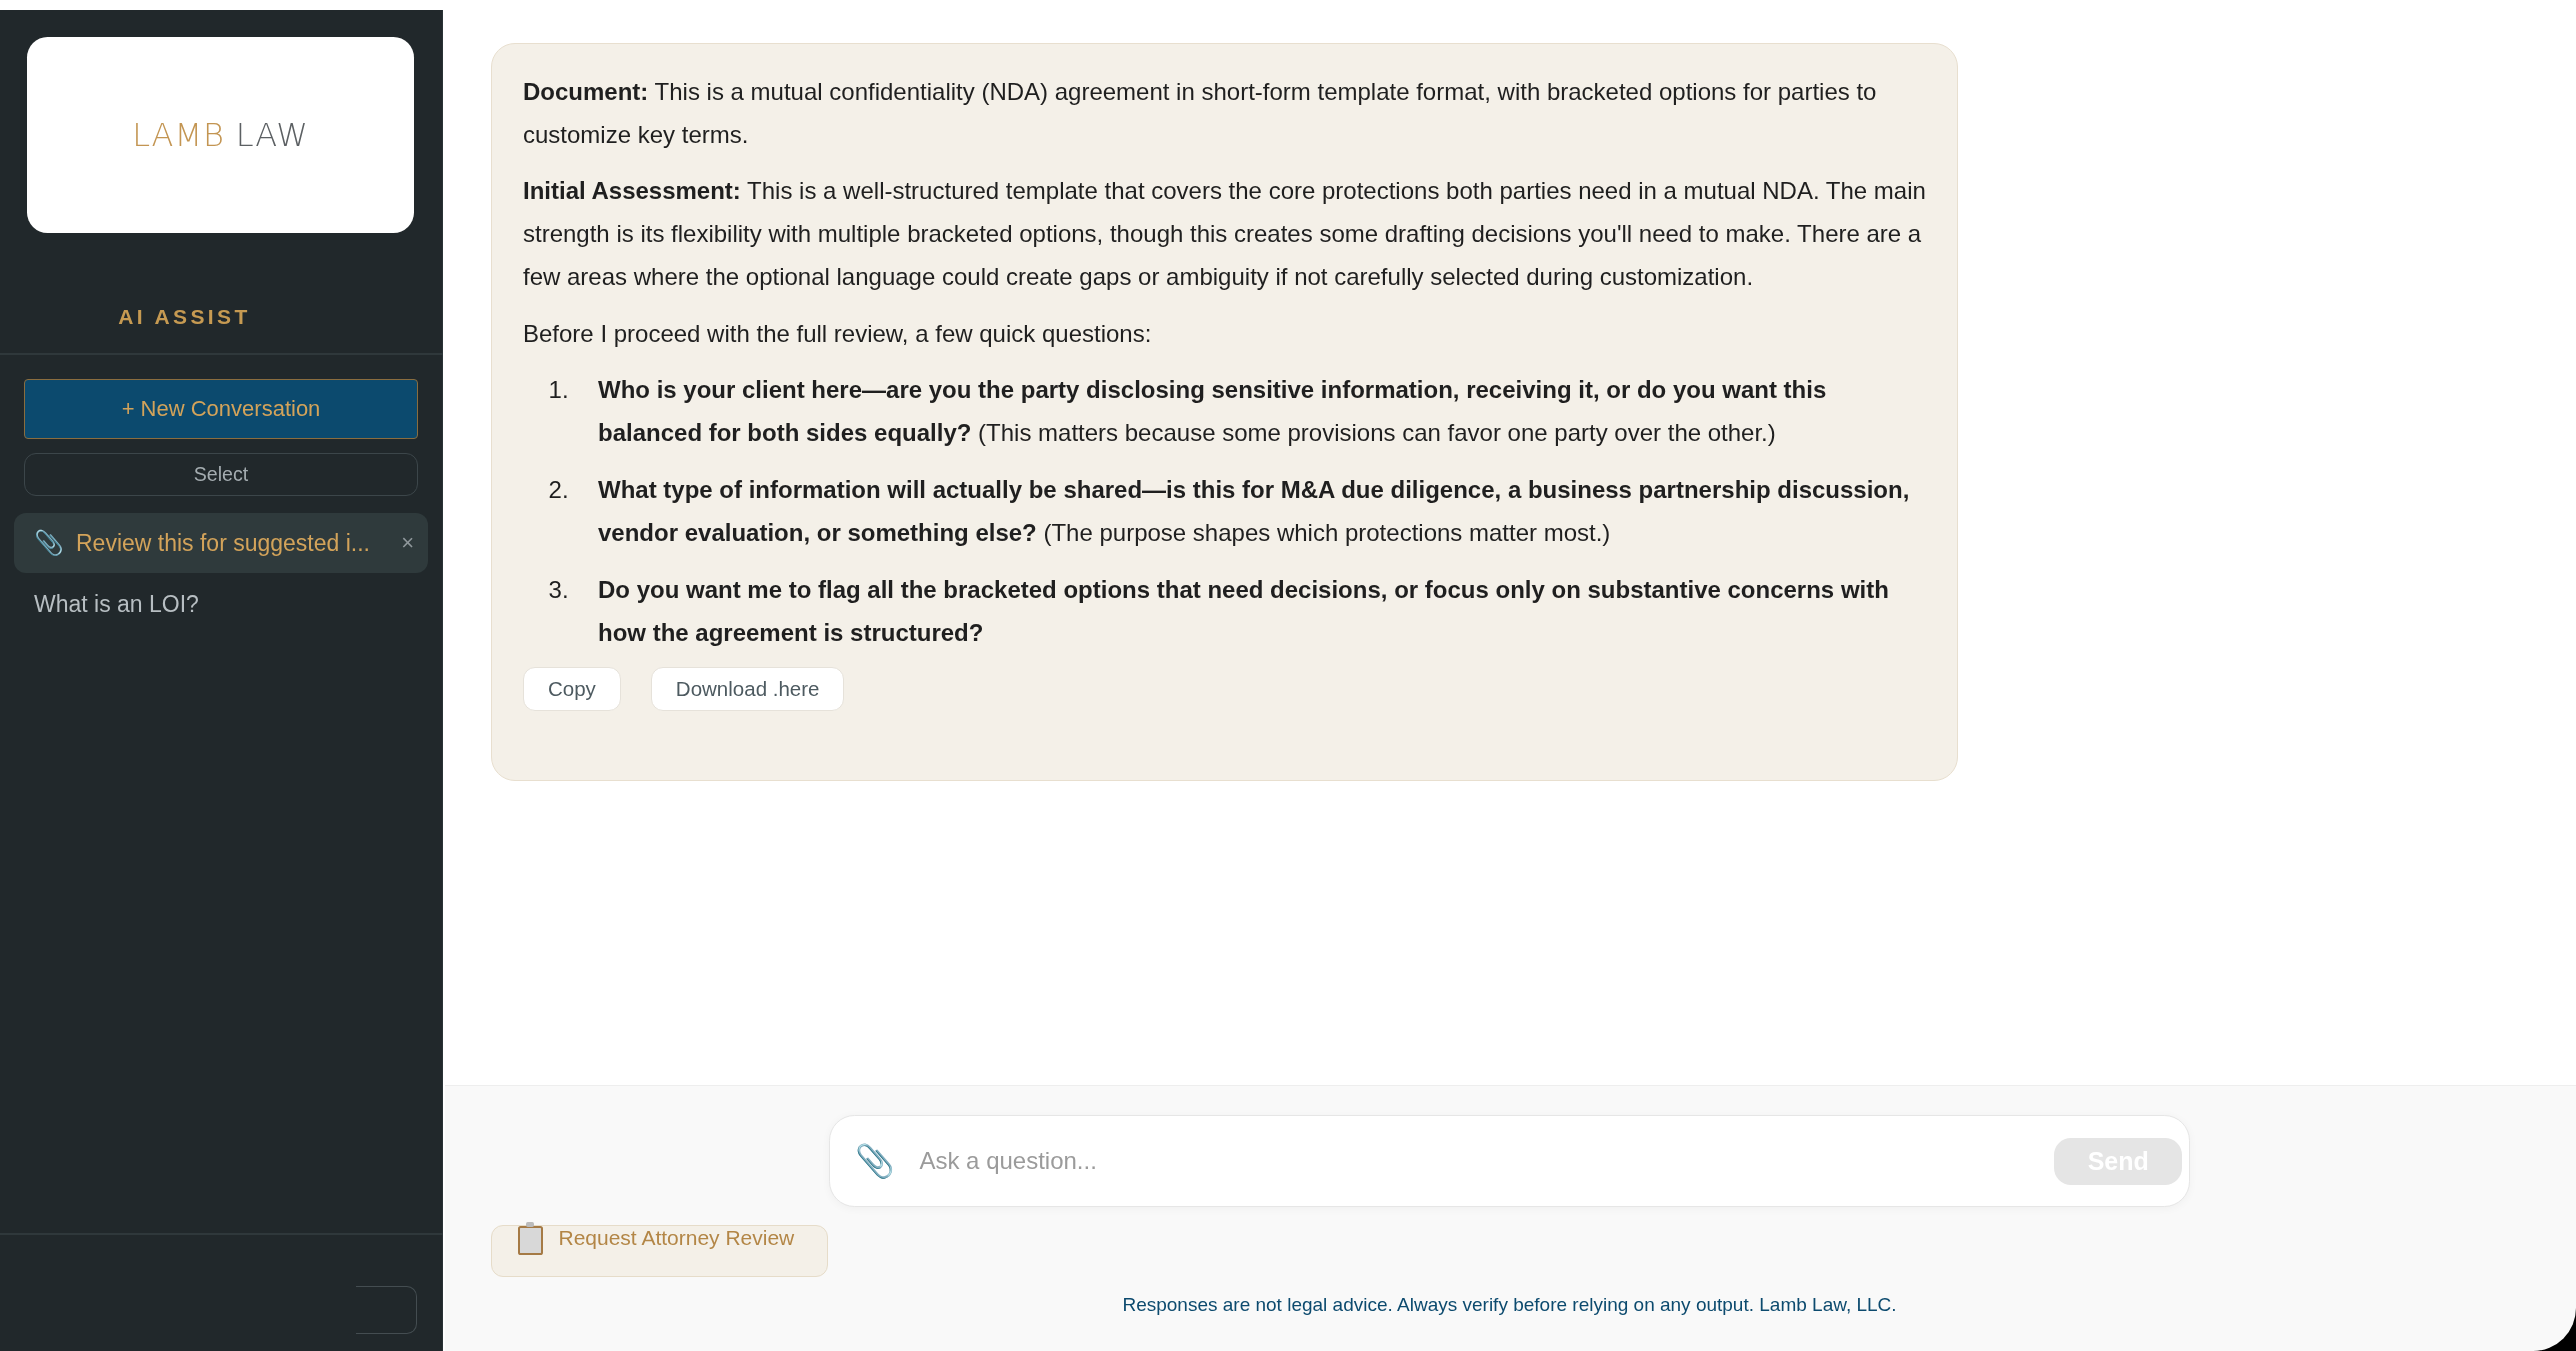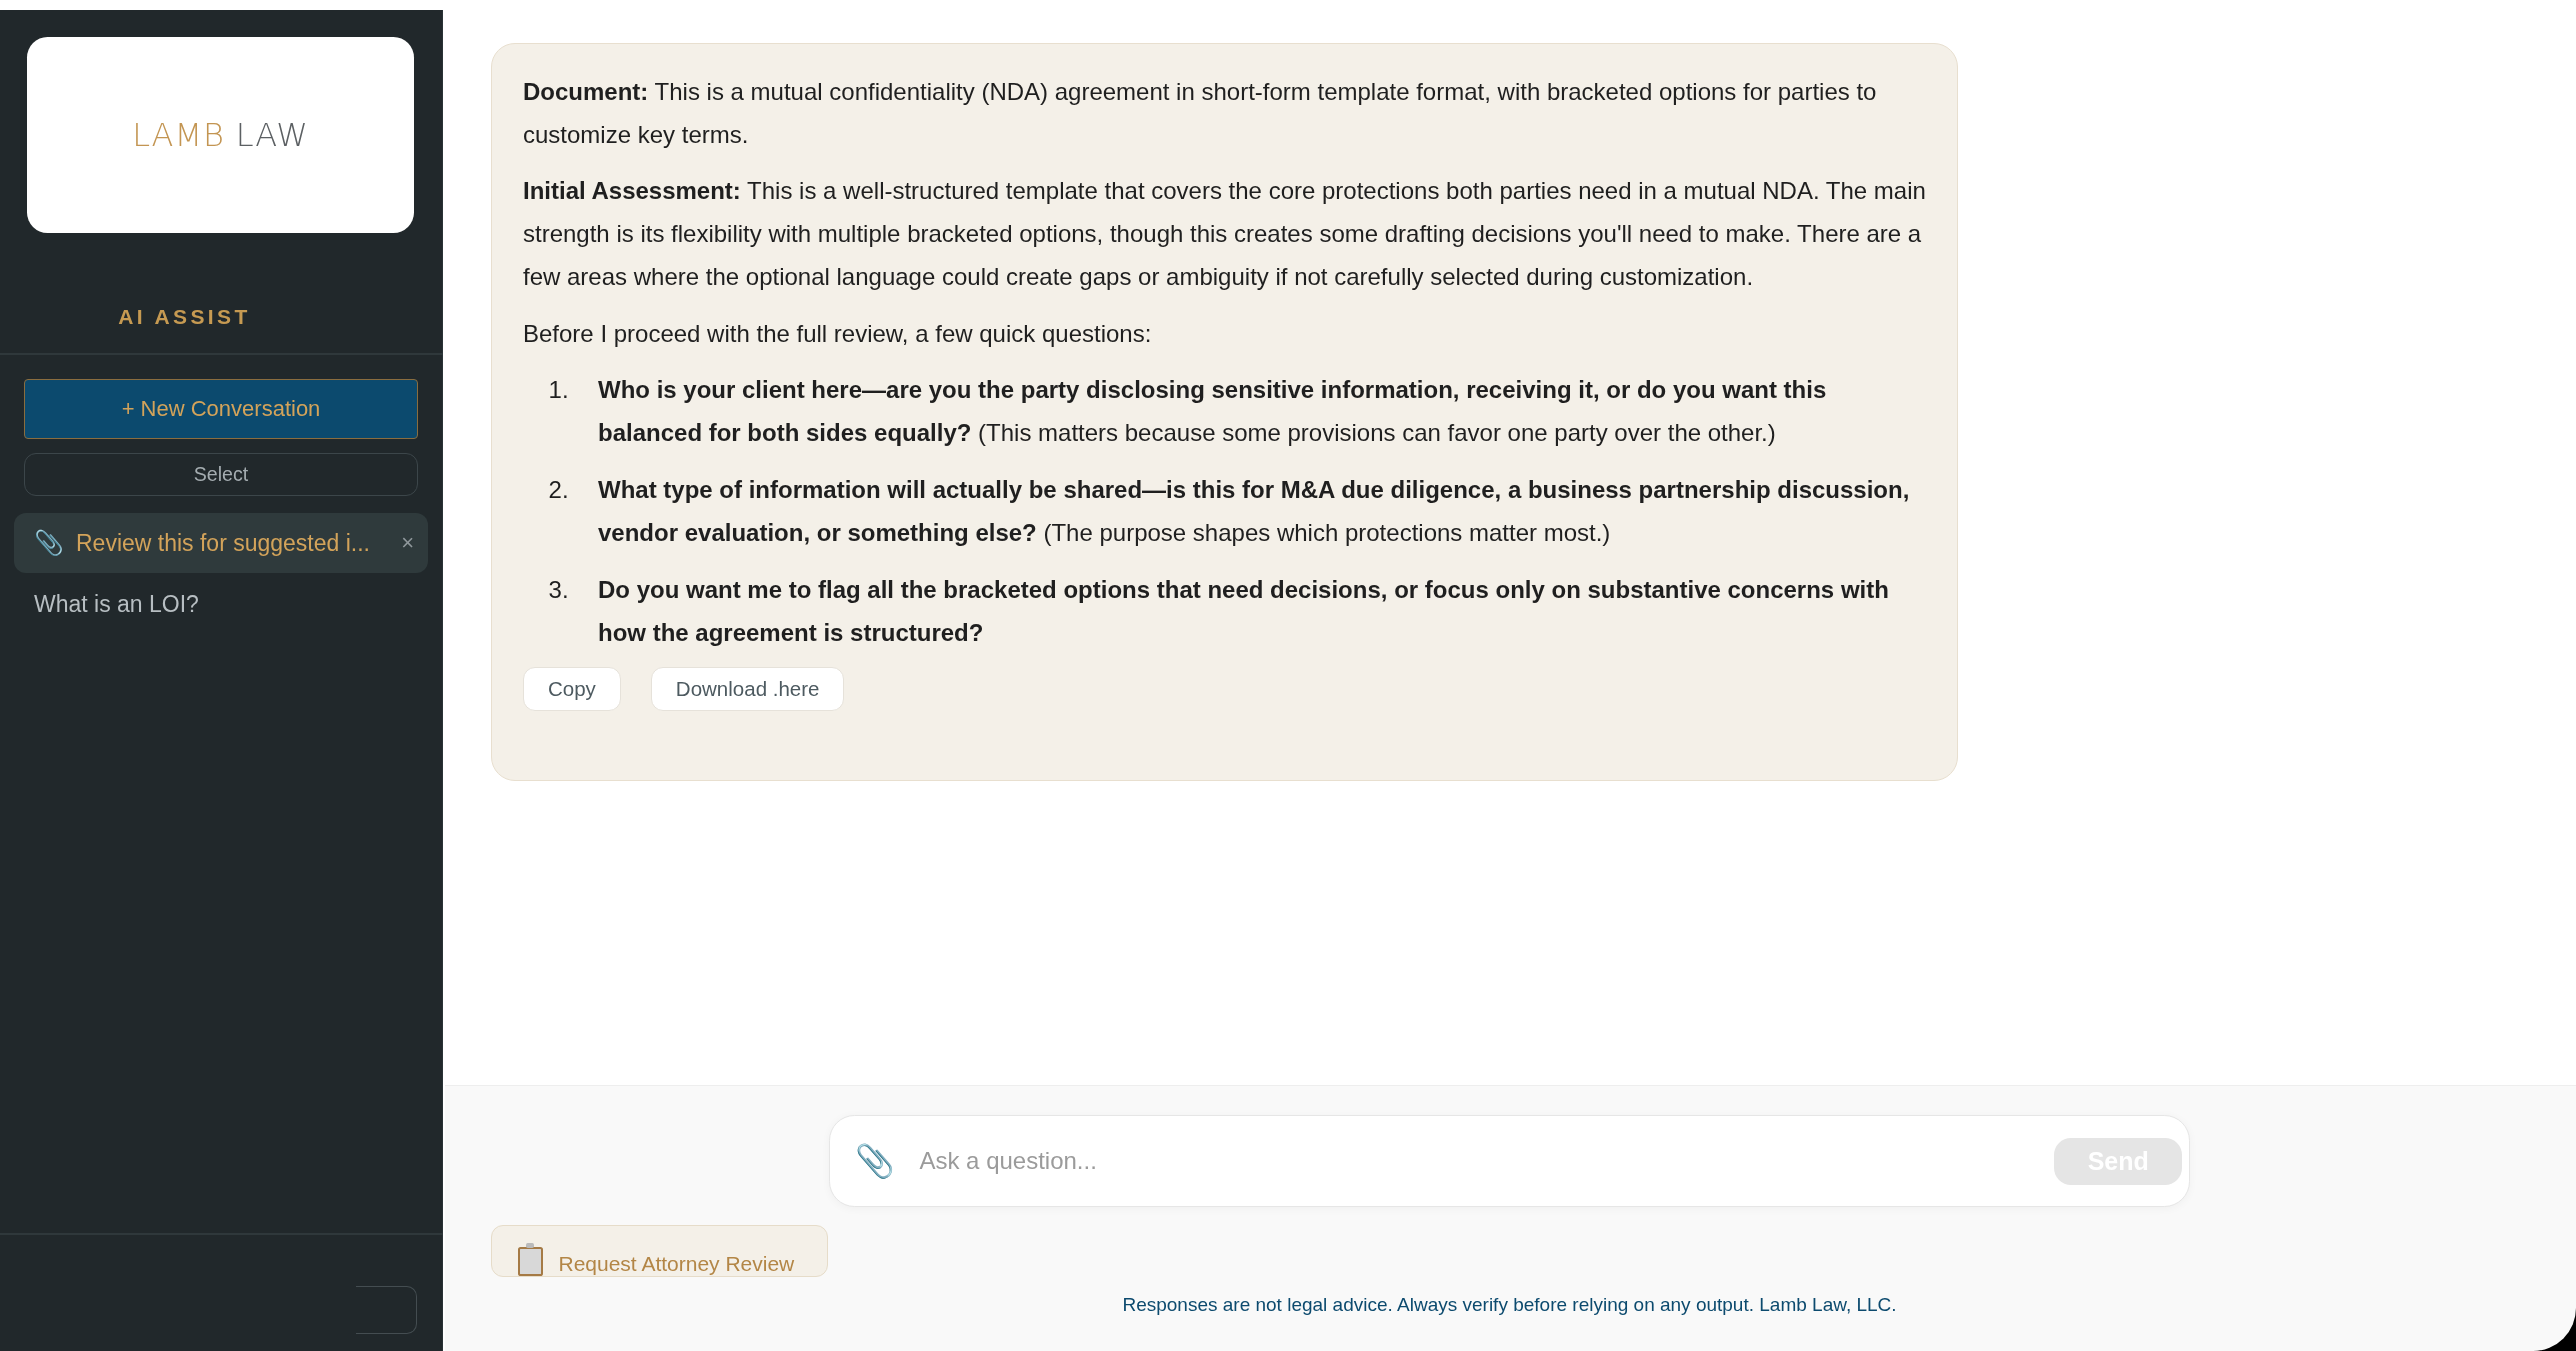--- a/index.html
+++ b/index.html
@@ -34,21 +34,21 @@
   .msg-actions { display: flex; gap: 30px; margin-top: 3.4px; }
   .msg-btn { background: #ffffff; border: 1.7px solid #e6e2da; border-radius: 12px; height: 44px; padding: 0 24px; font-size: 20.5px; color: #4d5a60; display: flex; align-items: center; cursor: pointer; }
 
   
   .footer-area { position: absolute; left: 445px; top: 1085px; width: 2131px; height: 267px; background: #f9f9f9; border-top: 1.7px solid #eeeeee; }
   .input-box { position: absolute; left: 384px; top: 29px; width: 1361px; height: 92px; background: #ffffff; border: 1.7px solid #e6e6e6; border-radius: 25.6px; box-shadow: 0 1.7px 8.5px rgba(0,0,0,0.04); display: flex; align-items: center; }
   .input-clip { font-size: 32px; color: #8a9bb0; margin-left: 25.6px; margin-right: 24px; cursor: pointer; }
   .input-field { flex: 1; border: none; outline: none; font-size: 24px; font-family: "Liberation Sans", sans-serif; color: #333; background: transparent; }
   .input-field::placeholder { color: #9b9b9b; }
   .send-btn { width: 128px; height: 47px; background: #e5e5e5; border: none; border-radius: 17px; color: #ffffff; font-size: 25px; font-weight: bold; margin-right: 6.8px; cursor: pointer; font-family: "Liberation Sans", sans-serif; }
-  .attorney-btn { position: absolute; left: 46px; top: 139px; width: 337px; height: 52px; background: #f4f0e8; border: 1.7px solid #e6dcc9; border-radius: 12px; display: flex; align-items: flex-end; padding-left: 25.6px; cursor: pointer; }
+  .attorney-btn { position: absolute; left: 46px; top: 139px; width: 337px; height: 52px; background: #f4f0e8; border: 1.7px solid #e6dcc9; border-radius: 12px; display: flex; align-items: flex-start; padding-left: 25.6px; cursor: pointer; }
   .attorney-btn .clipboard { width: 25.6px; height: 29px; background: #d8d8d8; border: 2.6px solid #a57a45; border-radius: 2.6px; margin-right: 15.3px; position: relative; }
   .attorney-btn .clipboard::before { content: ""; position: absolute; left: 6px; top: -6px; width: 8.5px; height: 5.1px; background: #bbbbbb; border-radius: 1.7px; }
   .attorney-btn .label { color: #b38646; font-size: 21px; }
   .disclaimer { position: absolute; left: 384px; top: 208px; width: 1361px; text-align: center; font-size: 19px; color: #0c4a6e; }
   .window-corner { position: absolute; right: 0; bottom: 0; width: 43px; height: 43px; background: #000; }
   .window-corner::after { content: ""; position: absolute; left: 0; top: 0; width: 43px; height: 43px; background: #f9f9f9; border-bottom-right-radius: 43px; }
 </style>
 </head>
 <body>
 

